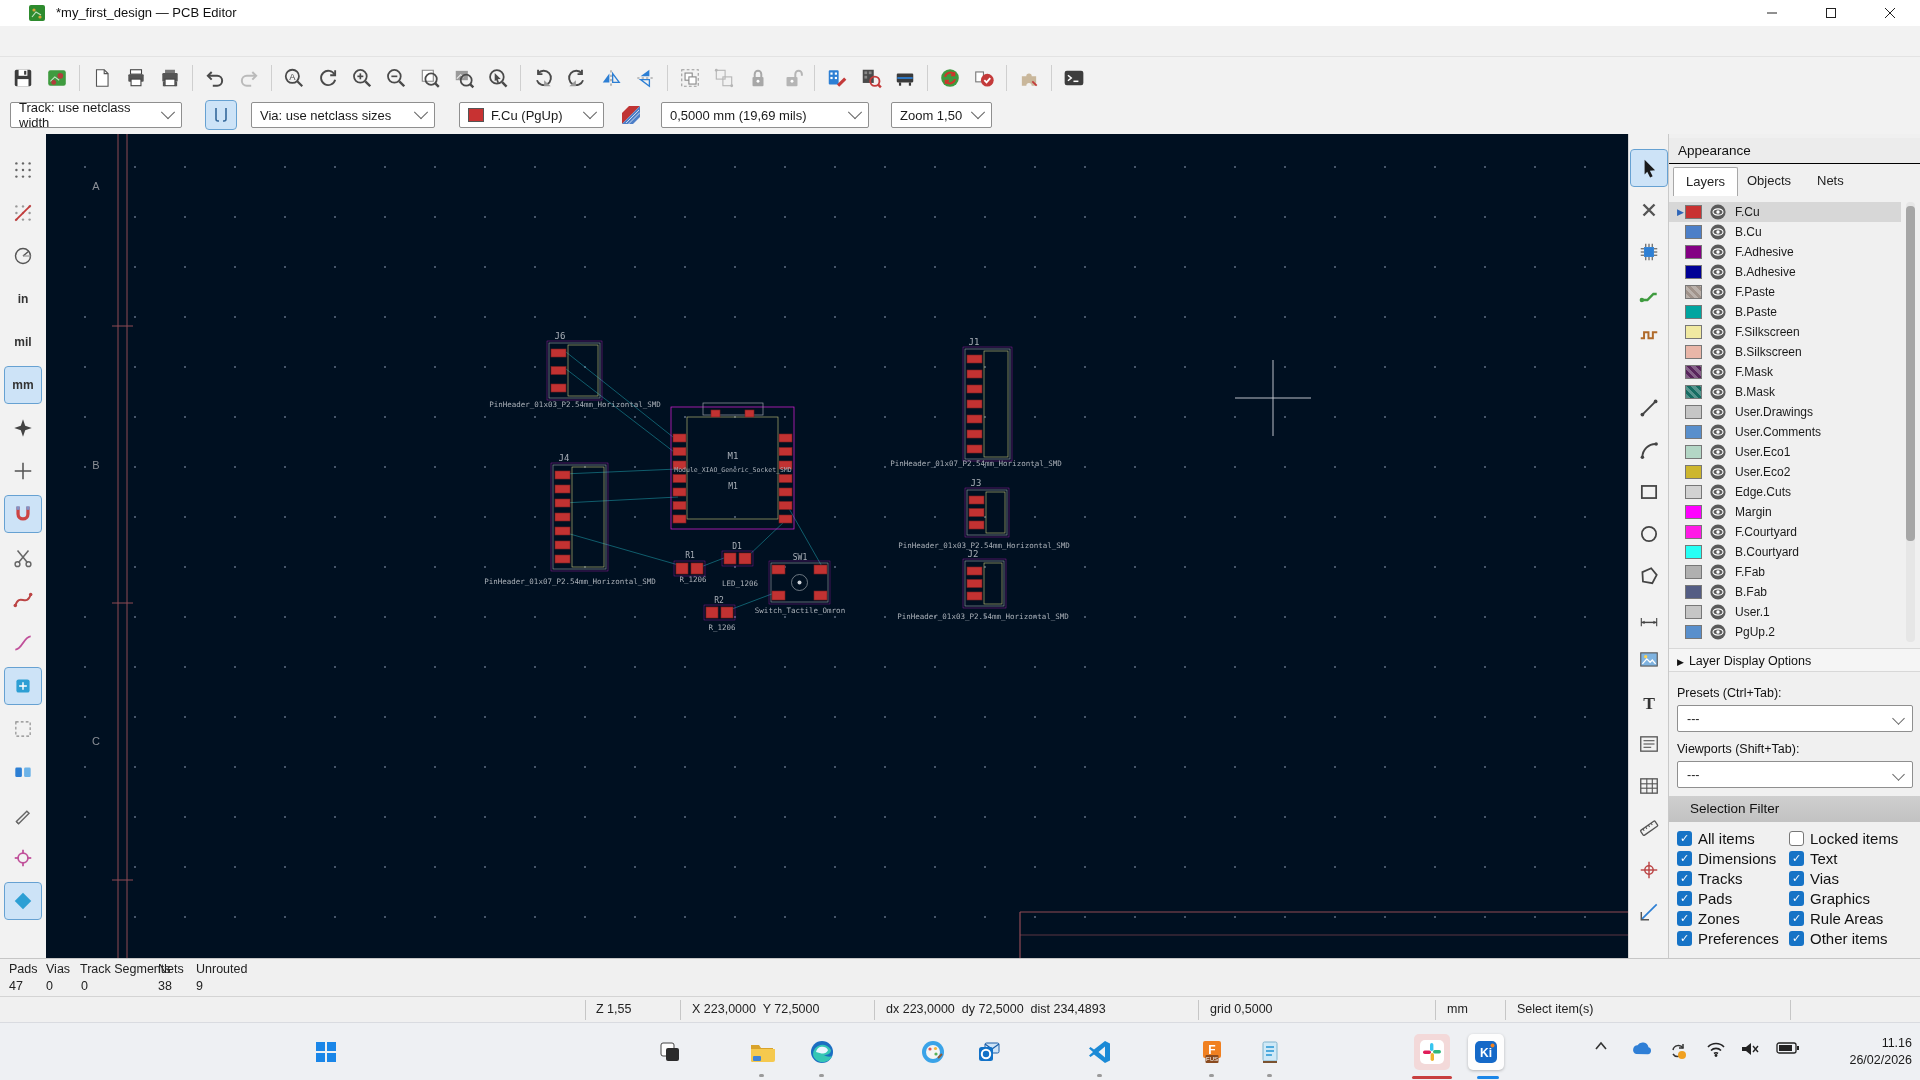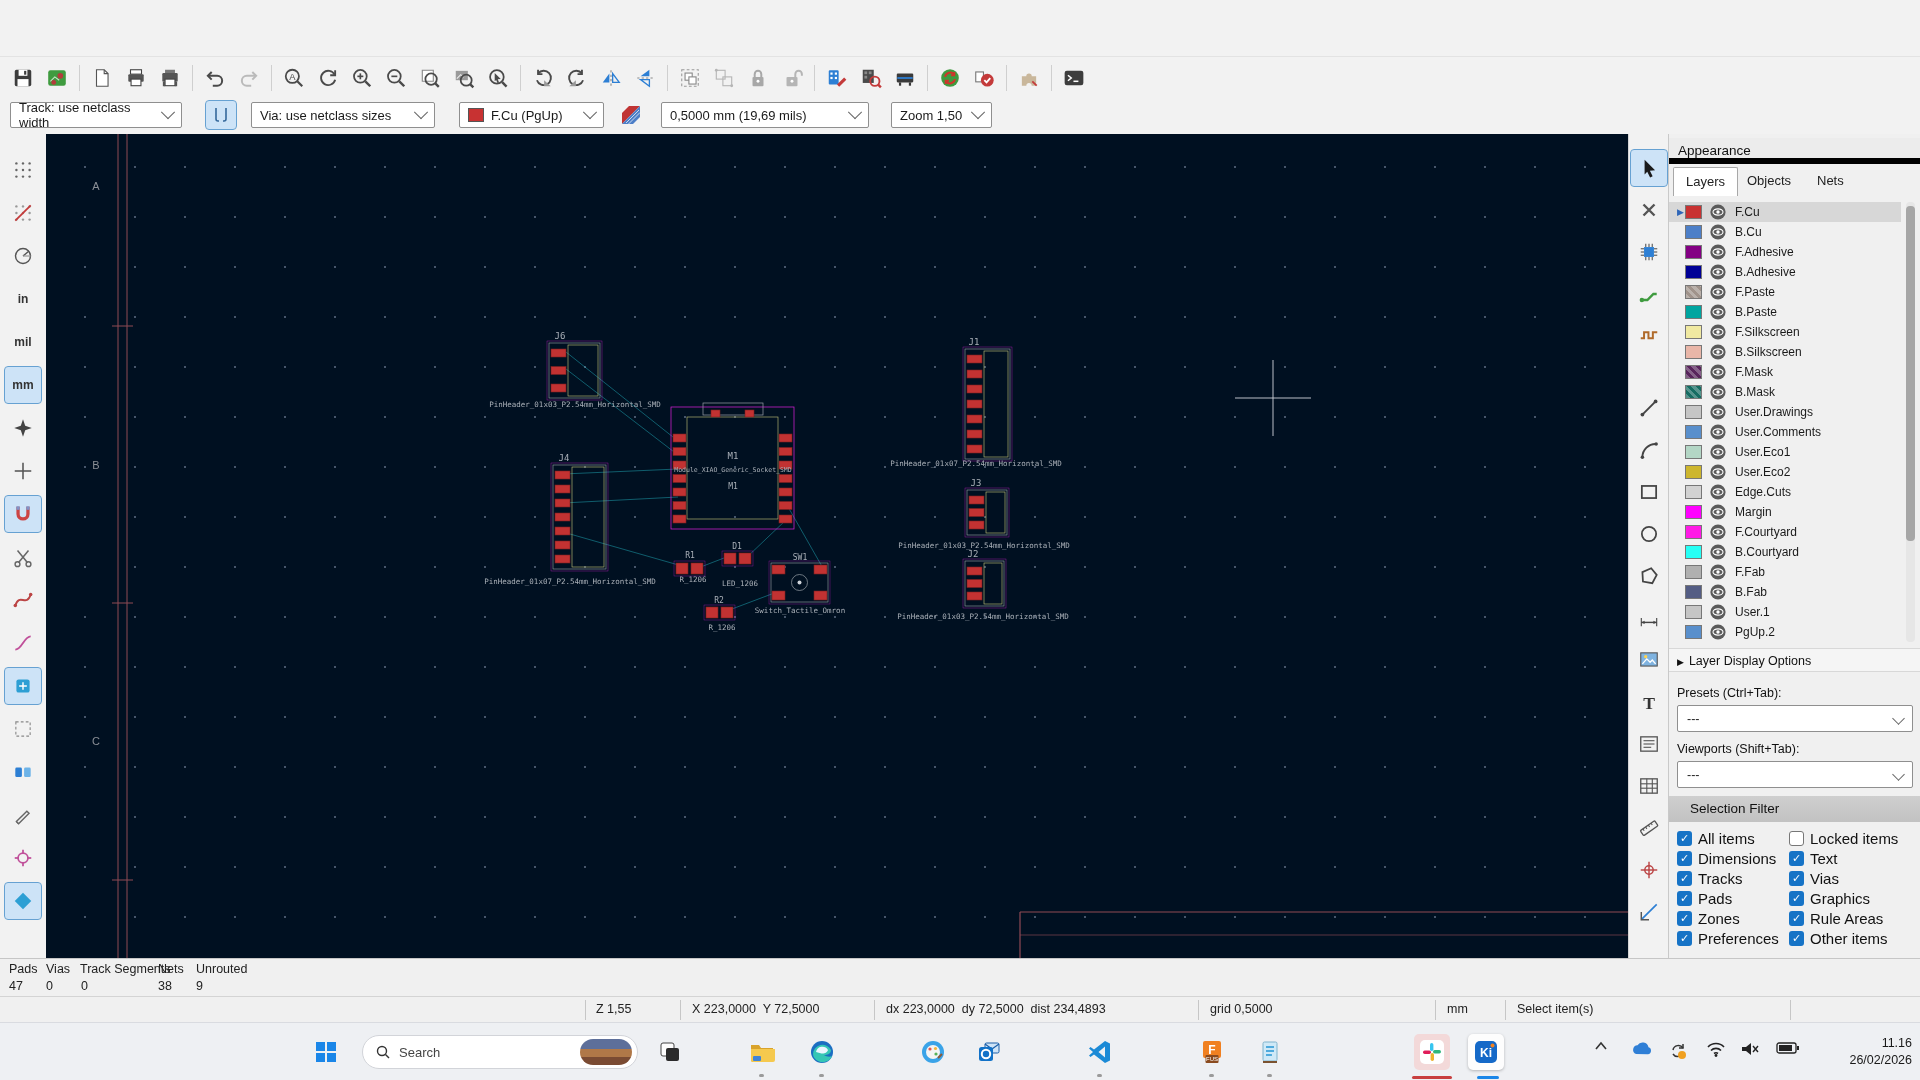--- a/index.html
+++ b/index.html
@@ -32,21 +32,21 @@
   .side-btn svg{width:22px;height:22px;}
   .side-btn.active{background:#cde3f7;outline:1px solid #66a1d2;}
   #right-toolbar .side-btn{left:2px;}
   
   #canvas{left:46px;top:134px;width:1582px;height:824px;background:#001021;
     background-image:radial-gradient(circle,#47566b 0.9px,rgba(0,0,0,0) 1.2px);
     background-size:50px 50px;background-position:14px 8px;}
   #canvas svg{position:absolute;left:0;top:0;}
   
   #right-panel{left:1668px;top:134px;width:252px;height:824px;background:#f0f0f0;border-left:1px solid #c9c9c9;box-sizing:border-box;}
-  #appearance-title{left:0;top:4px;width:252px;height:26px;background:#ececec;border-bottom:6px solid #000000;line-height:26px;padding-left:9px;box-sizing:border-box;font-size:13.5px;color:#111;}
+  #appearance-title{left:0;top:4px;width:252px;height:26px;background:#ececec;border-bottom:1px solid #000000;line-height:26px;padding-left:9px;box-sizing:border-box;font-size:13.5px;color:#111;}
   .tab{position:absolute;top:33px;height:28px;line-height:28px;padding:0 12px;font-size:13px;color:#222;}
   .tab.active-tab{background:#fff;border:1px solid #a8a8a8;border-bottom:none;border-radius:2px 2px 0 0;}
   #layers-list{left:0;top:68px;width:232px;}
   .layer-row{position:relative;height:20px;display:flex;align-items:center;padding-left:8px;}
   .layer-row.sel{background:#d7d7d7;}
   .layer-caret{width:8px;flex:0 0 auto;font-size:9px;color:#2f66b8;}
   .layer-swatch{width:17px;height:14px;border:1px solid #777;flex:0 0 auto;margin-right:8px;box-sizing:border-box;}
   .layer-eye{width:16px;height:16px;flex:0 0 auto;margin-right:9px;}
   .layer-name{font-size:12px;color:#1a1a1a;text-align:center;}
   #layers-scroll{left:237px;top:68px;width:9px;height:440px;background:#e6e6e6;border-radius:4px;}
@@ -81,20 +81,44 @@
   .tray{position:absolute;top:18px;display:flex;align-items:center;justify-content:center;}
   #clock{position:absolute;left:1836px;top:12px;width:76px;text-align:right;font-size:12.5px;color:#1a1a1a;line-height:17px;}
   .hl-slack{background:#f3d9d9;}
   .hl-kicad{background:#fdfdfd;box-shadow:0 1px 3px rgba(0,0,0,.25);}
   .ul{position:absolute;top:53px;height:3px;border-radius:2px;}
 </style>
 </head>
 <body>
 <div id="screen">
 
+<div class="abs" id="titlebar">
+  <svg class="abs" id="app-icon" viewBox="0 0 18 18">
+        <rect x="1" y="1" width="16" height="16" rx="2" fill="#2e8b2e"></rect>
+        <path d="M4 13 L8 8 L13 11" stroke="#bfe3bf" stroke-width="1.2" fill="none"></path>
+        <circle cx="6" cy="6" r="1.6" fill="#d9a13a"></circle>
+        <circle cx="12" cy="13" r="1.6" fill="#d9a13a"></circle>
+      </svg>
+  <span class="abs" id="win-title">*my_first_design — PCB Editor</span>
+  <div class="abs winctl" style="left:1749px">
+        <svg width="12" height="12">
+          <line x1="1" y1="6" x2="11" y2="6" stroke="#222" stroke-width="1"></line>
+        </svg>
+      </div>
+  <div class="abs winctl" style="left:1808px">
+        <svg width="12" height="12">
+          <rect x="1.5" y="1.5" width="9" height="9" fill="none" stroke="#222" stroke-width="1"></rect>
+        </svg>
+      </div>
+  <div class="abs winctl" style="left:1867px">
+        <svg width="12" height="12">
+          <path d="M1 1 L11 11 M11 1 L1 11" stroke="#222" stroke-width="1"></path>
+        </svg>
+      </div>
+</div>
 
 
 <div class="abs" id="toolbar-top">
       <div class="tbtn">
         <svg viewBox="0 0 20 20">
           <rect x="2.5" y="2.5" width="15" height="15" rx="1.5" fill="#3d3d3d"></rect>
           <rect x="6" y="2.5" width="8" height="5.5" fill="#fff"></rect>
           <rect x="11" y="3.5" width="2" height="3.5" fill="#3d3d3d"></rect>
           <rect x="5" y="11" width="10" height="6.5" fill="#fff"></rect>
         </svg>
@@ -1055,28 +1079,20 @@
 
 <div class="abs" id="taskbar">
   <div class="tb-item" style="left:308px">
     <svg viewBox="0 0 26 26">
           <rect x="3" y="3" width="9" height="9" fill="#1a86e8"></rect>
           <rect x="14" y="3" width="9" height="9" fill="#1a86e8"></rect>
           <rect x="3" y="14" width="9" height="9" fill="#1a86e8"></rect>
           <rect x="14" y="14" width="9" height="9" fill="#1a86e8"></rect>
         </svg>
   </div>
-  <div id="search-pill">
-    <svg width="14" height="14" viewBox="0 0 14 14">
-          <circle cx="6" cy="6" r="4.5" fill="none" stroke="#333" stroke-width="1.4"></circle>
-          <line x1="9.5" y1="9.5" x2="13" y2="13" stroke="#333" stroke-width="1.4"></line>
-        </svg>
-    <span class="stext">Search</span>
-    <div id="search-img"></div>
-  </div>
   <div class="tb-item" style="left:652px">
     <svg viewBox="0 0 26 26">
           <rect x="4" y="4" width="13" height="13" rx="2" fill="#fdfdfd" stroke="#444"></rect>
           <rect x="9" y="9" width="13" height="13" rx="2" fill="#2b2b2b"></rect>
         </svg>
   </div>
   <div class="tb-item" style="left:744px">
     <svg viewBox="0 0 26 26">
           <path d="M2 6 h8 l2 3 h12 v12 a2 2 0 0 1 -2 2 H4 a2 2 0 0 1 -2 -2 Z" fill="#d9a32b"></path>
           <path d="M2 10 h24 v11 a2 2 0 0 1 -2 2 H4 a2 2 0 0 1 -2 -2 Z" fill="#f5c94e"></path>

